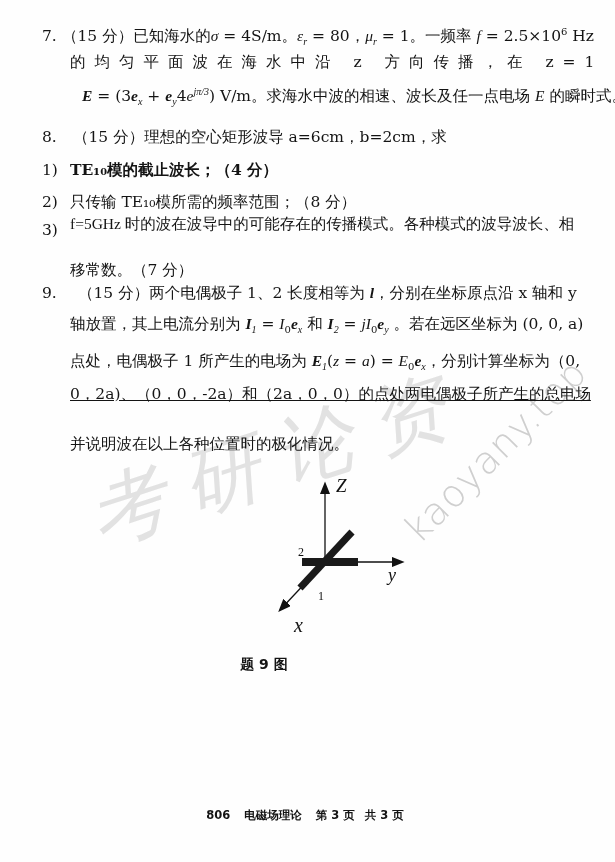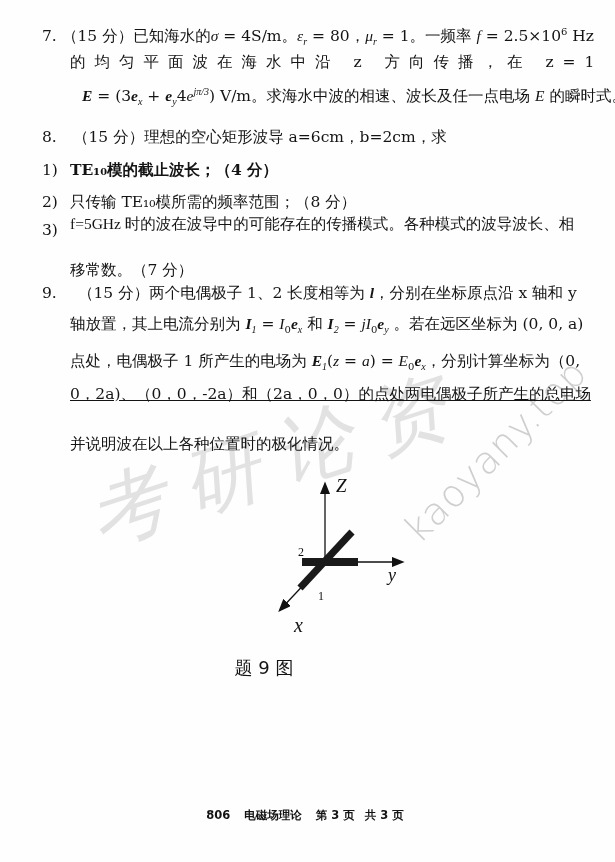--- a/index.html
+++ b/index.html
@@ -9,21 +9,21 @@
   }
   .wm { position:absolute; color:#d9d9d9; pointer-events:none; }
   .wm-cn { left:75px; top:470px; font-size:78px; font-family:"DejaVu Serif",serif; transform:rotate(-18deg); transform-origin:left top; letter-spacing:20px; color:#e2e2e2; font-style:italic; }
   .wm-url { left:395px; top:520px; font-size:38px; font-family:"DejaVu Sans",sans-serif; transform:rotate(-45deg); transform-origin:left top; color:#cfcfcf; font-weight:300; letter-spacing:1px; }
   .line { position:absolute; font-size:15.5px; white-space:nowrap; line-height:20px; }
   .num { position:absolute; font-size:15.5px; line-height:20px; }
   .math { font-family:"Liberation Serif",serif; font-style:italic; }
   .bold { font-weight:bold; }
   sub, sup { font-size:10px; line-height:0; }
   .spaced { letter-spacing:9px; }
-  .caption { position:absolute; left:0; width:528px; top:656px; text-align:center; font-size:18px; font-weight:normal; font-family:"DejaVu Sans",sans-serif; }
+  .caption { position:absolute; left:0; width:528px; top:656px; text-align:center; font-size:14px; font-weight:bold; font-family:"DejaVu Sans",sans-serif; }
   .footer { position:absolute; left:0; width:610px; top:808px; text-align:center; font-size:11.5px; font-weight:bold; font-family:"DejaVu Sans",sans-serif; }
   .footer span { margin:0 5px; }
   svg.fig { position:absolute; left:270px; top:470px; }
 </style>
 </head>
 <body>
 
 <div class="wm wm-cn">考研论资</div>
 <div class="wm wm-url">kaoyany.top</div>
 

